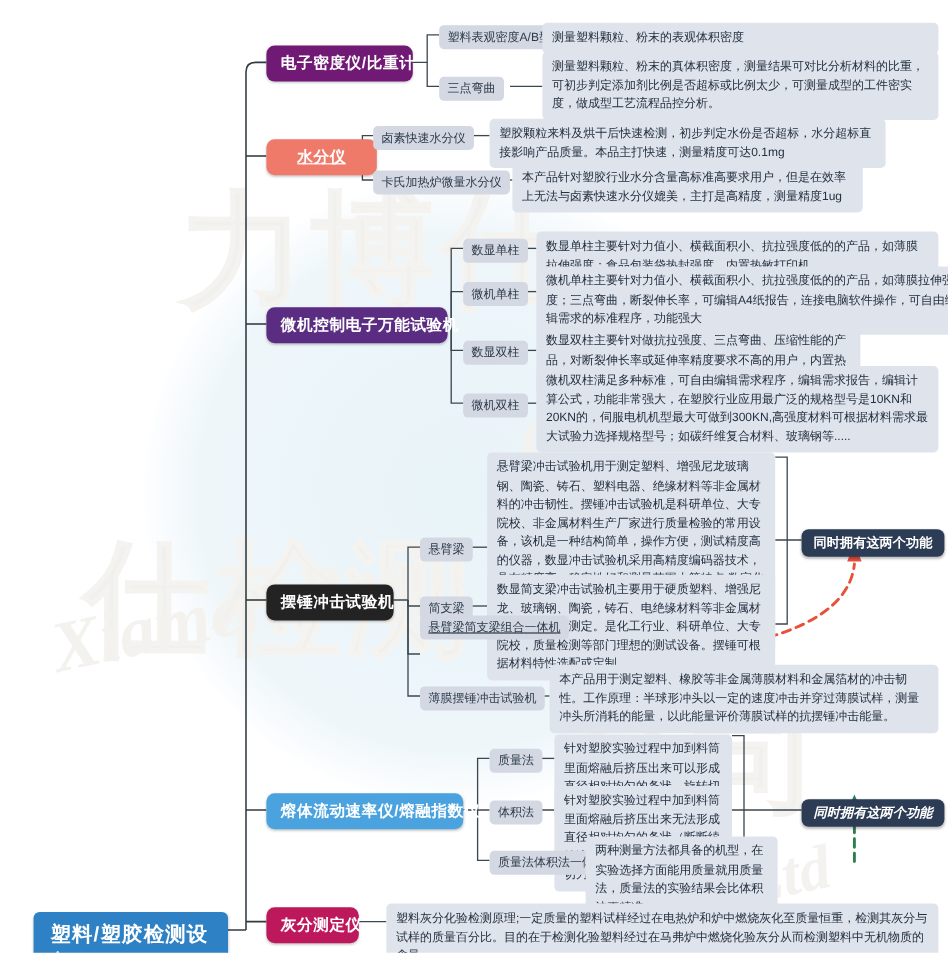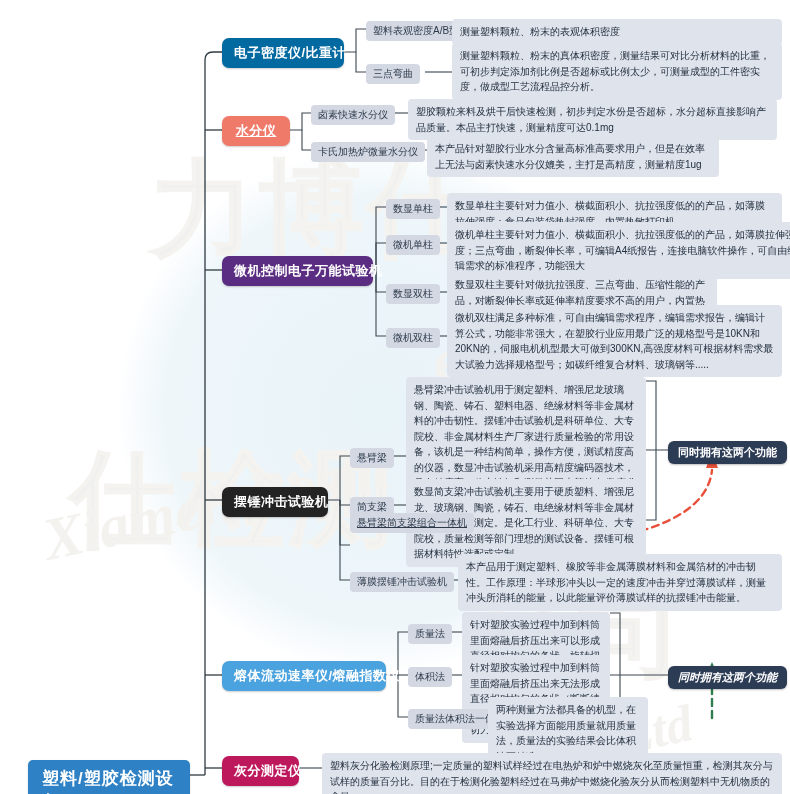--- a/index.html
+++ b/index.html
@@ -49,21 +49,21 @@
     background:#2d81c4;color:#ffffff;border-radius:5px;
     padding:7px 14px;font-size:17px;font-weight:bold;letter-spacing:1px;
     box-shadow:0 1px 2px rgba(0,0,0,.18);
   }
 
   .lvl1{
     border-radius:7px;color:#ffffff;font-size:13px;font-weight:bold;
     padding:6px 12px;letter-spacing:.5px;text-align:center;white-space:nowrap;
     box-shadow:0 1px 2px rgba(0,0,0,.2);
   }
-  .lvl1.c-purple{background:#0369a1;}
+  .lvl1.c-purple{background:#701a75;}
   .lvl1.c-salmon{background:#ef7a6a;}
   .lvl1.c-dkpurple{background:#5b2d82;}
   .lvl1.c-black{background:#232323;}
   .lvl1.c-blue{background:#4aa3df;}
   .lvl1.c-gray{background:#be185d;}
 
   .lvl2{
     background:#d3d8e3;color:#2e3a4a;border-radius:4px;
     padding:3px 7px;font-size:10px;white-space:nowrap;
   }
@@ -178,24 +178,24 @@
   <div class="node root" style="left:28px;top:760px;width:162px;">塑料/塑胶检测设备</div>
 
   <div class="node lvl1 c-purple" style="left:222px;top:38px;width:122px;">电子密度仪/比重计</div>
 
   <div class="node lvl2" style="left:366px;top:21px;">塑料表观密度A/B型</div>
   <div class="node leaf" style="left:452px;top:19px;width:330px;">测量塑料颗粒、粉末的表观体积密度</div>
 
   <div class="node lvl2" style="left:366px;top:64px;">三点弯曲</div>
   <div class="node leaf" style="left:452px;top:43px;width:330px;">测量塑料颗粒、粉末的真体积密度，测量结果可对比分析材料的比重，可初步判定添加剂比例是否超标或比例太少，可测量成型的工件密实度，做成型工艺流程品控分析。</div>
 
-  <div class="node lvl1 c-salmon" style="left:222px;top:116px;width:68px;text-decoration:underline;">水分仪</div>
+  <div class="node lvl1 c-salmon" style="left:222px;top:116px;width:92px;text-decoration:underline;">水分仪</div>
 
   <div class="node lvl2" style="left:311px;top:105px;">卤素快速水分仪</div>
-  <div class="node leaf" style="left:408px;top:99px;width:369px;">塑胶颗粒来料及烘干后快速检测，初步判定水份是否超标，水分超标直接影响产品质量。本品主打快速，测量精度可达0.1mg</div>
+  <div class="node leaf" style="left:408px;top:99px;width:330px;">塑胶颗粒来料及烘干后快速检测，初步判定水份是否超标，水分超标直接影响产品质量。本品主打快速，测量精度可达0.1mg</div>
 
   <div class="node lvl2" style="left:311px;top:142px;">卡氏加热炉微量水分仪</div>
   <div class="node leaf" style="left:427px;top:136px;width:292px;">本产品针对塑胶行业水分含量高标准高要求用户，但是在效率上无法与卤素快速水分仪媲美，主打是高精度，测量精度1ug</div>
 
   <div class="node lvl1 c-dkpurple" style="left:222px;top:256px;width:151px;">微机控制电子万能试验机</div>
 
   <div class="node lvl2" style="left:386px;top:199px;">数显单柱</div>
   <div class="node leaf" style="left:447px;top:193px;width:335px;">数显单柱主要针对力值小、横截面积小、抗拉强度低的的产品，如薄膜拉伸强度；食品包装袋热封强度，内置热敏打印机</div>
 
   <div class="node lvl2" style="left:386px;top:235px;">微机单柱</div>

